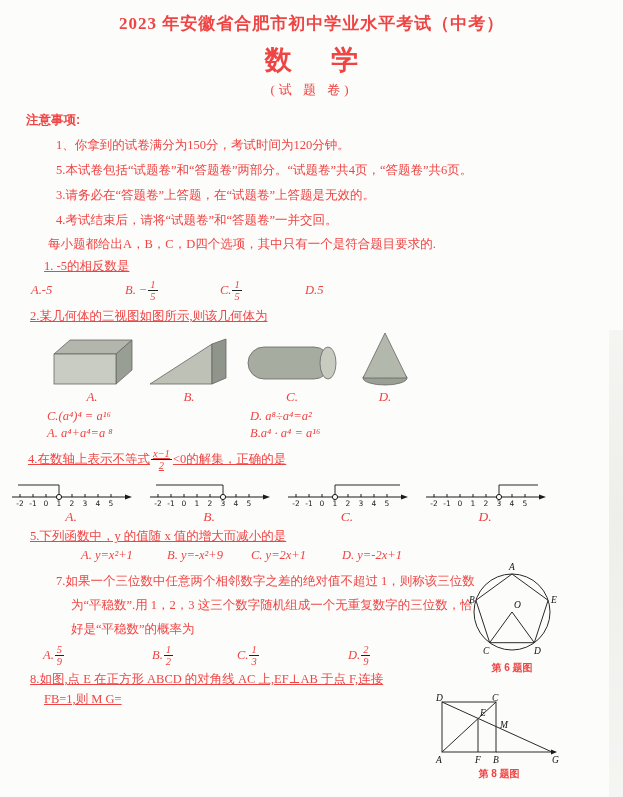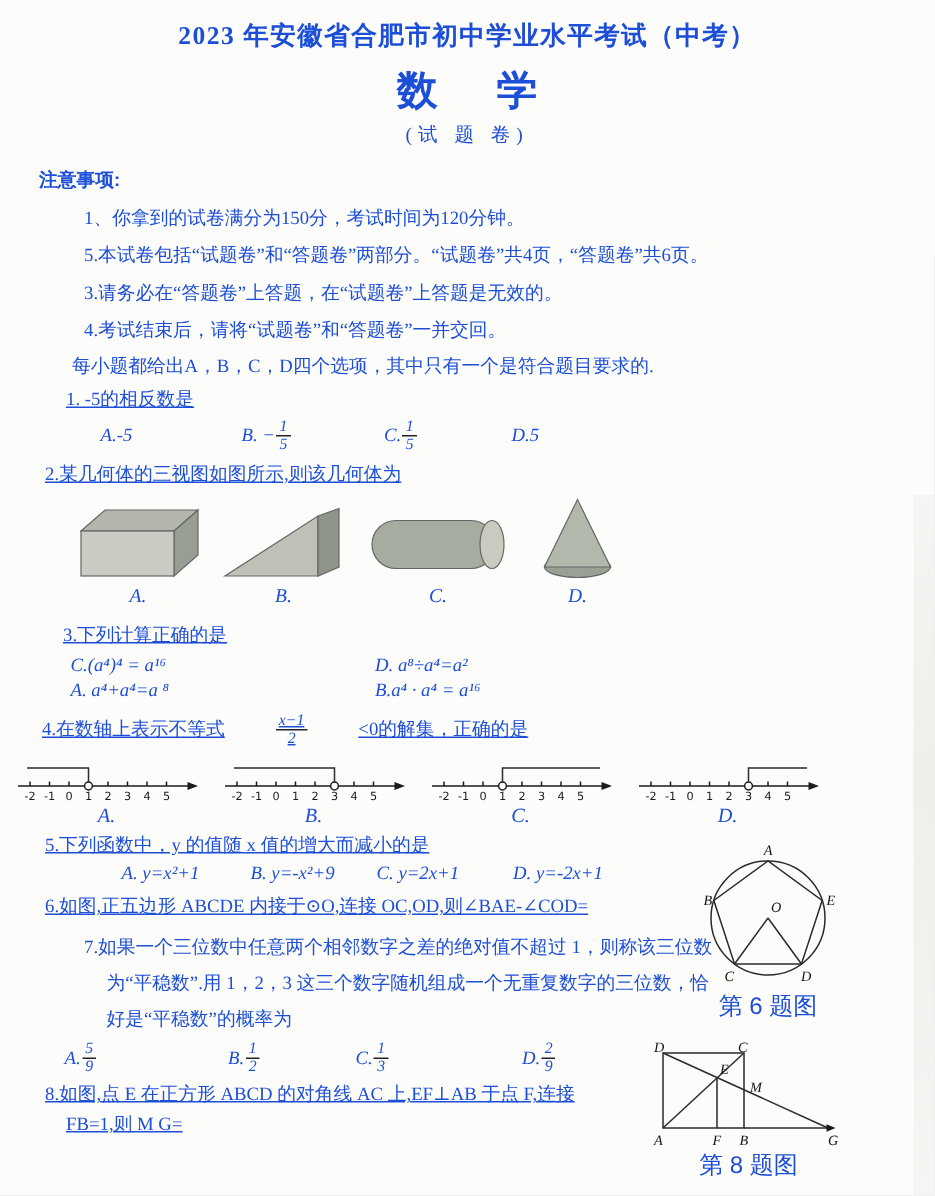--- a/index.html
+++ b/index.html
@@ -1,18 +1,18 @@
 <!DOCTYPE html>
 <html><head>
 <meta charset="utf-8">
 <style>
   html,body{margin:0;padding:0;background:#e8e8e6;}
   .page{
     position:relative;width:623px;height:797px;margin:0 auto;
-    background:#fcfcfa;color:#1d4ed8;overflow:hidden;
+    background:#fcfcfa;color:#ef4444;overflow:hidden;
     font-family:"Liberation Serif","DejaVu Serif",serif;
   }
   .streak{position:absolute;right:0;top:330px;width:14px;height:467px;
     background:linear-gradient(180deg,#efefec 0%,#e2e2de 40%,#efefec 100%);opacity:.55;}
   .title{text-align:center;padding-top:12px;font-size:17px;font-weight:bold;letter-spacing:1px;}
   .subject{text-align:center;margin-top:7px;font-size:27px;font-weight:bold;letter-spacing:16px;text-indent:16px;
     font-family:"Liberation Sans","DejaVu Sans",sans-serif;}
   .papertype{text-align:center;margin-top:3px;font-size:13px;letter-spacing:4px;}
   .notice-head{margin:13px 0 0 26px;font-size:12.5px;font-weight:bold;
     font-family:"Liberation Sans","DejaVu Sans",sans-serif;}
@@ -29,21 +29,21 @@
   .frac .fd{padding:0 2px;}
   .q2row{display:flex;align-items:flex-end;margin:5px 0 0 48px;}
   .q2block{display:flex;flex-direction:column;align-items:center;}
   .q2lab{font-size:13px;font-style:italic;margin-top:1px;}
   .q2cap{font-size:9px;font-weight:bold;margin-top:2px;font-family:"Liberation Sans",sans-serif;}
   .nlrow{display:flex;margin:2px 0 0 10px;}
   .nlblock{display:flex;flex-direction:column;align-items:center;margin-right:16px;}
   .nllab{font-size:13.5px;font-style:italic;}
   .para{font-size:12.5px;width:406px;line-height:24px;padding-left:43px;text-indent:-15px;}
   .figabs{position:absolute;display:flex;flex-direction:column;align-items:center;}
-  .figcap{font-size:16px;font-weight:normal;margin-top:1px;font-family:"Liberation Sans",sans-serif;}
+  .figcap{font-size:10px;font-weight:bold;margin-top:1px;font-family:"Liberation Sans",sans-serif;}
   svg{display:block;}
   .ax{stroke:#1b1b1b;stroke-width:1;}
   .thin{stroke:#2a2a2a;stroke-width:1;fill:none;}
   .fillb{fill:#1b1b1b;}
   .open{fill:#fcfcfa;stroke:#1b1b1b;stroke-width:1;}
   .tick{font-size:7.5px;font-family:"DejaVu Sans","Liberation Sans",sans-serif;fill:#1b1b1b;font-style:normal;}
   .svglab{font-size:9.5px;font-style:italic;font-family:"Liberation Serif",serif;fill:#111;}
 </style>
 </head>
 <body>
@@ -57,21 +57,21 @@
 
   <div class="notice-head">注意事项:</div>
   <div class="notice-item">1、你拿到的试卷满分为150分，考试时间为120分钟。</div>
   <div class="notice-item">5.本试卷包括“试题卷”和“答题卷”两部分。“试题卷”共4页，“答题卷”共6页。</div>
   <div class="notice-item">3.请务必在“答题卷”上答题，在“试题卷”上答题是无效的。</div>
   <div class="notice-item">4.考试结束后，请将“试题卷”和“答题卷”一并交回。</div>
 
   <div class="sec-intro">每小题都给出A，B，C，D四个选项，其中只有一个是符合题目要求的.</div>
 
   <div class="stem" style="margin:5px 0 0 44px;">1. -5的相反数是</div>
-  <div class="row" style="margin:4px 0 0 67px;">
+  <div class="row" style="margin:4px 0 0 31px;">
     <span class="opt" style="width:94px;">A.-5</span>
     <span class="opt" style="width:95px;">
       <span>B. −</span>
       <span class="frac">
         <span class="fn">1</span>
         <span class="fd">5</span>
       </span>
     </span>
     <span class="opt" style="width:85px;">
       <span>C.</span>
@@ -109,31 +109,30 @@
     </div>
     <div class="q2block" style="margin-right:14px;">
       <svg width="62" height="58" viewBox="0 0 62 58">
         <ellipse cx="31" cy="48" rx="22" ry="7" fill="#99a094" stroke="#666" stroke-width="0.8"></ellipse>
         <polygon points="31,3 9,48 53,48" fill="#b3b8ac" stroke="#666" stroke-width="0.8"></polygon>
       </svg>
       <div class="q2lab">D.</div>
     </div>
   </div>
 
-  <div class="stem" style="margin:10px 0 0 42px;">3.下列计算正确的是</div>
   <div class="row" style="margin:4px 0 0 47px;">
     <span class="opt" style="width:203px;">C.(a⁴)⁴ = a¹⁶</span>
     <span class="opt">D. a⁸÷a⁴=a²</span>
   </div>
   <div class="row" style="margin:2px 0 0 47px;">
     <span class="opt" style="width:203px;">A. a⁴+a⁴=a ⁸</span>
     <span class="opt">B.a⁴ · a⁴ = a¹⁶</span>
   </div>
 
-  <div class="stem" style="margin:7px 0 0 28px;display:flex;align-items:center;gap:33px;">
+  <div class="stem" style="margin:7px 0 0 28px;display:flex;align-items:center;">
     <span>4.在数轴上表示不等式</span>
     <span class="frac" style="font-style:italic;">
       <span class="fn">x−1</span>
       <span class="fd">2</span>
     </span>
     <span>&lt;0的解集，正确的是</span>
   </div>
   <div class="nlrow">
     <div class="nlblock">
       <svg width="122" height="36" viewBox="0 0 122 36">
@@ -238,21 +237,20 @@
   </div>
 
   <div class="stem" style="margin:3px 0 0 30px;">5.下列函数中，y 的值随 x 值的增大而减小的是</div>
   <div class="row" style="margin:3px 0 0 57px;">
     <span class="opt" style="width:86px;margin-left:24px;">A. y=x²+1</span>
     <span class="opt" style="width:84px;">B. y=-x²+9</span>
     <span class="opt" style="width:91px;">C. y=2x+1</span>
     <span class="opt">D. y=-2x+1</span>
   </div>
 
-  <div class="stem" style="margin:6px 0 0 30px;">6.如图,正五边形 ABCDE 内接于⊙O,连接 OC,OD,则∠BAE-∠COD=</div>
 
   <div class="para" style="margin-top:6px;margin-left:28px;">7.如果一个三位数中任意两个相邻数字之差的绝对值不超过 1，则称该三位数为“平稳数”.用 1，2，3 这三个数字随机组成一个无重复数字的三位数，恰好是“平稳数”的概率为</div>
   <div class="row" style="margin:3px 0 0 43px;">
     <span class="opt" style="width:109px;">
       <span>A.</span>
       <span class="frac">
         <span class="fn">5</span>
         <span class="fd">9</span>
       </span>
     </span>

